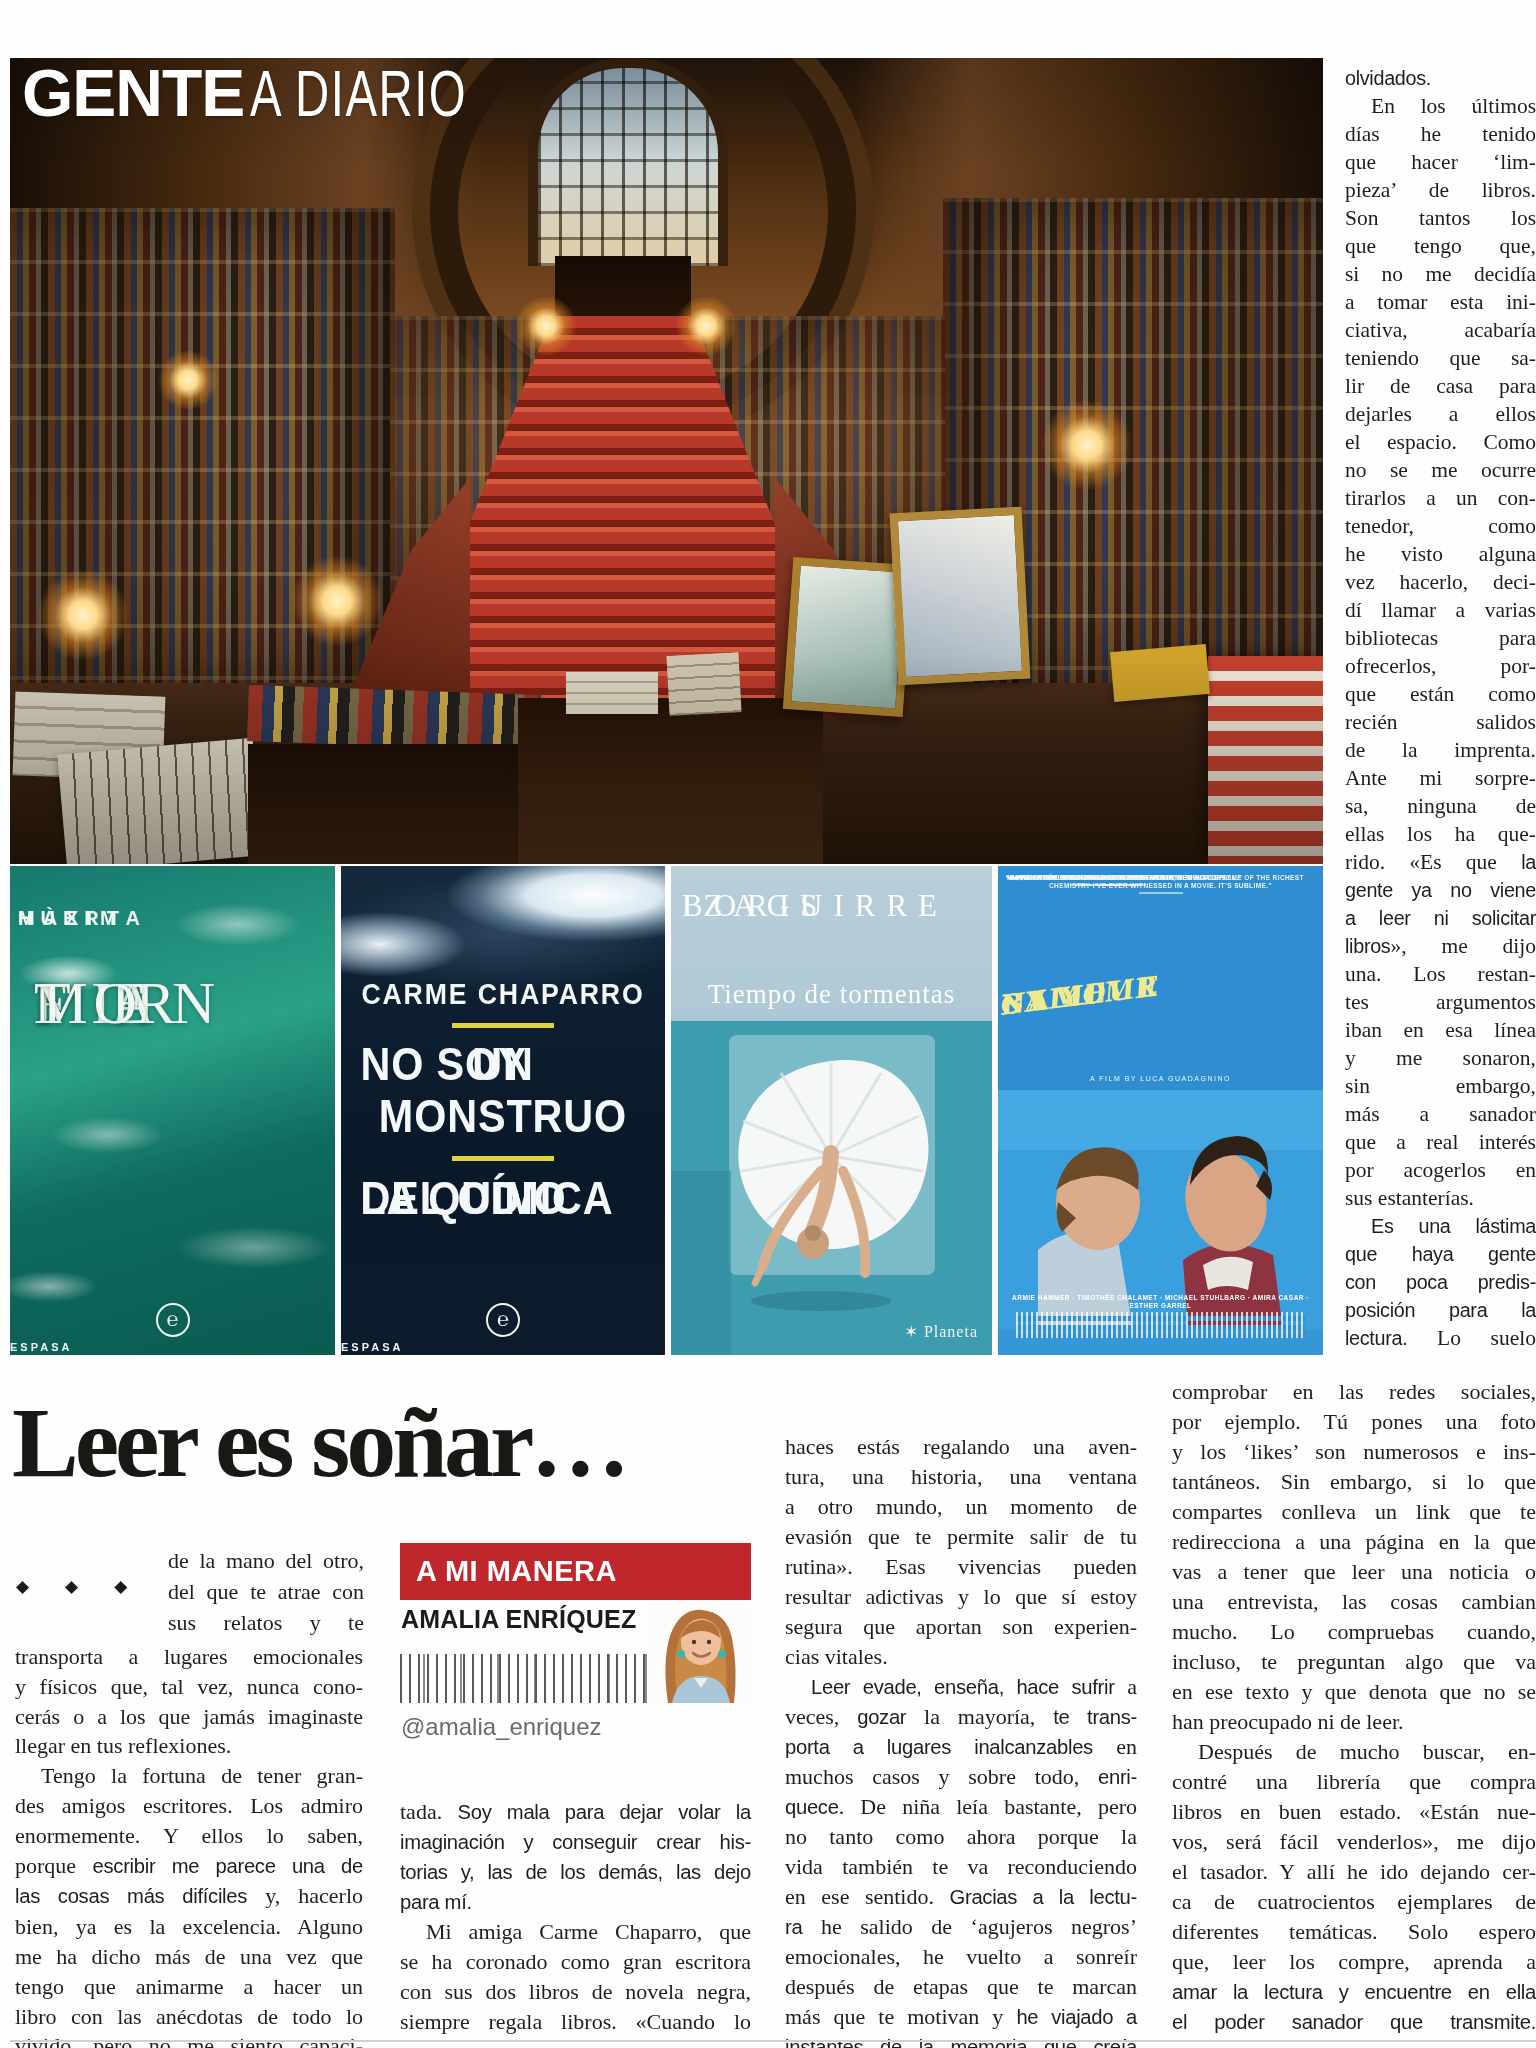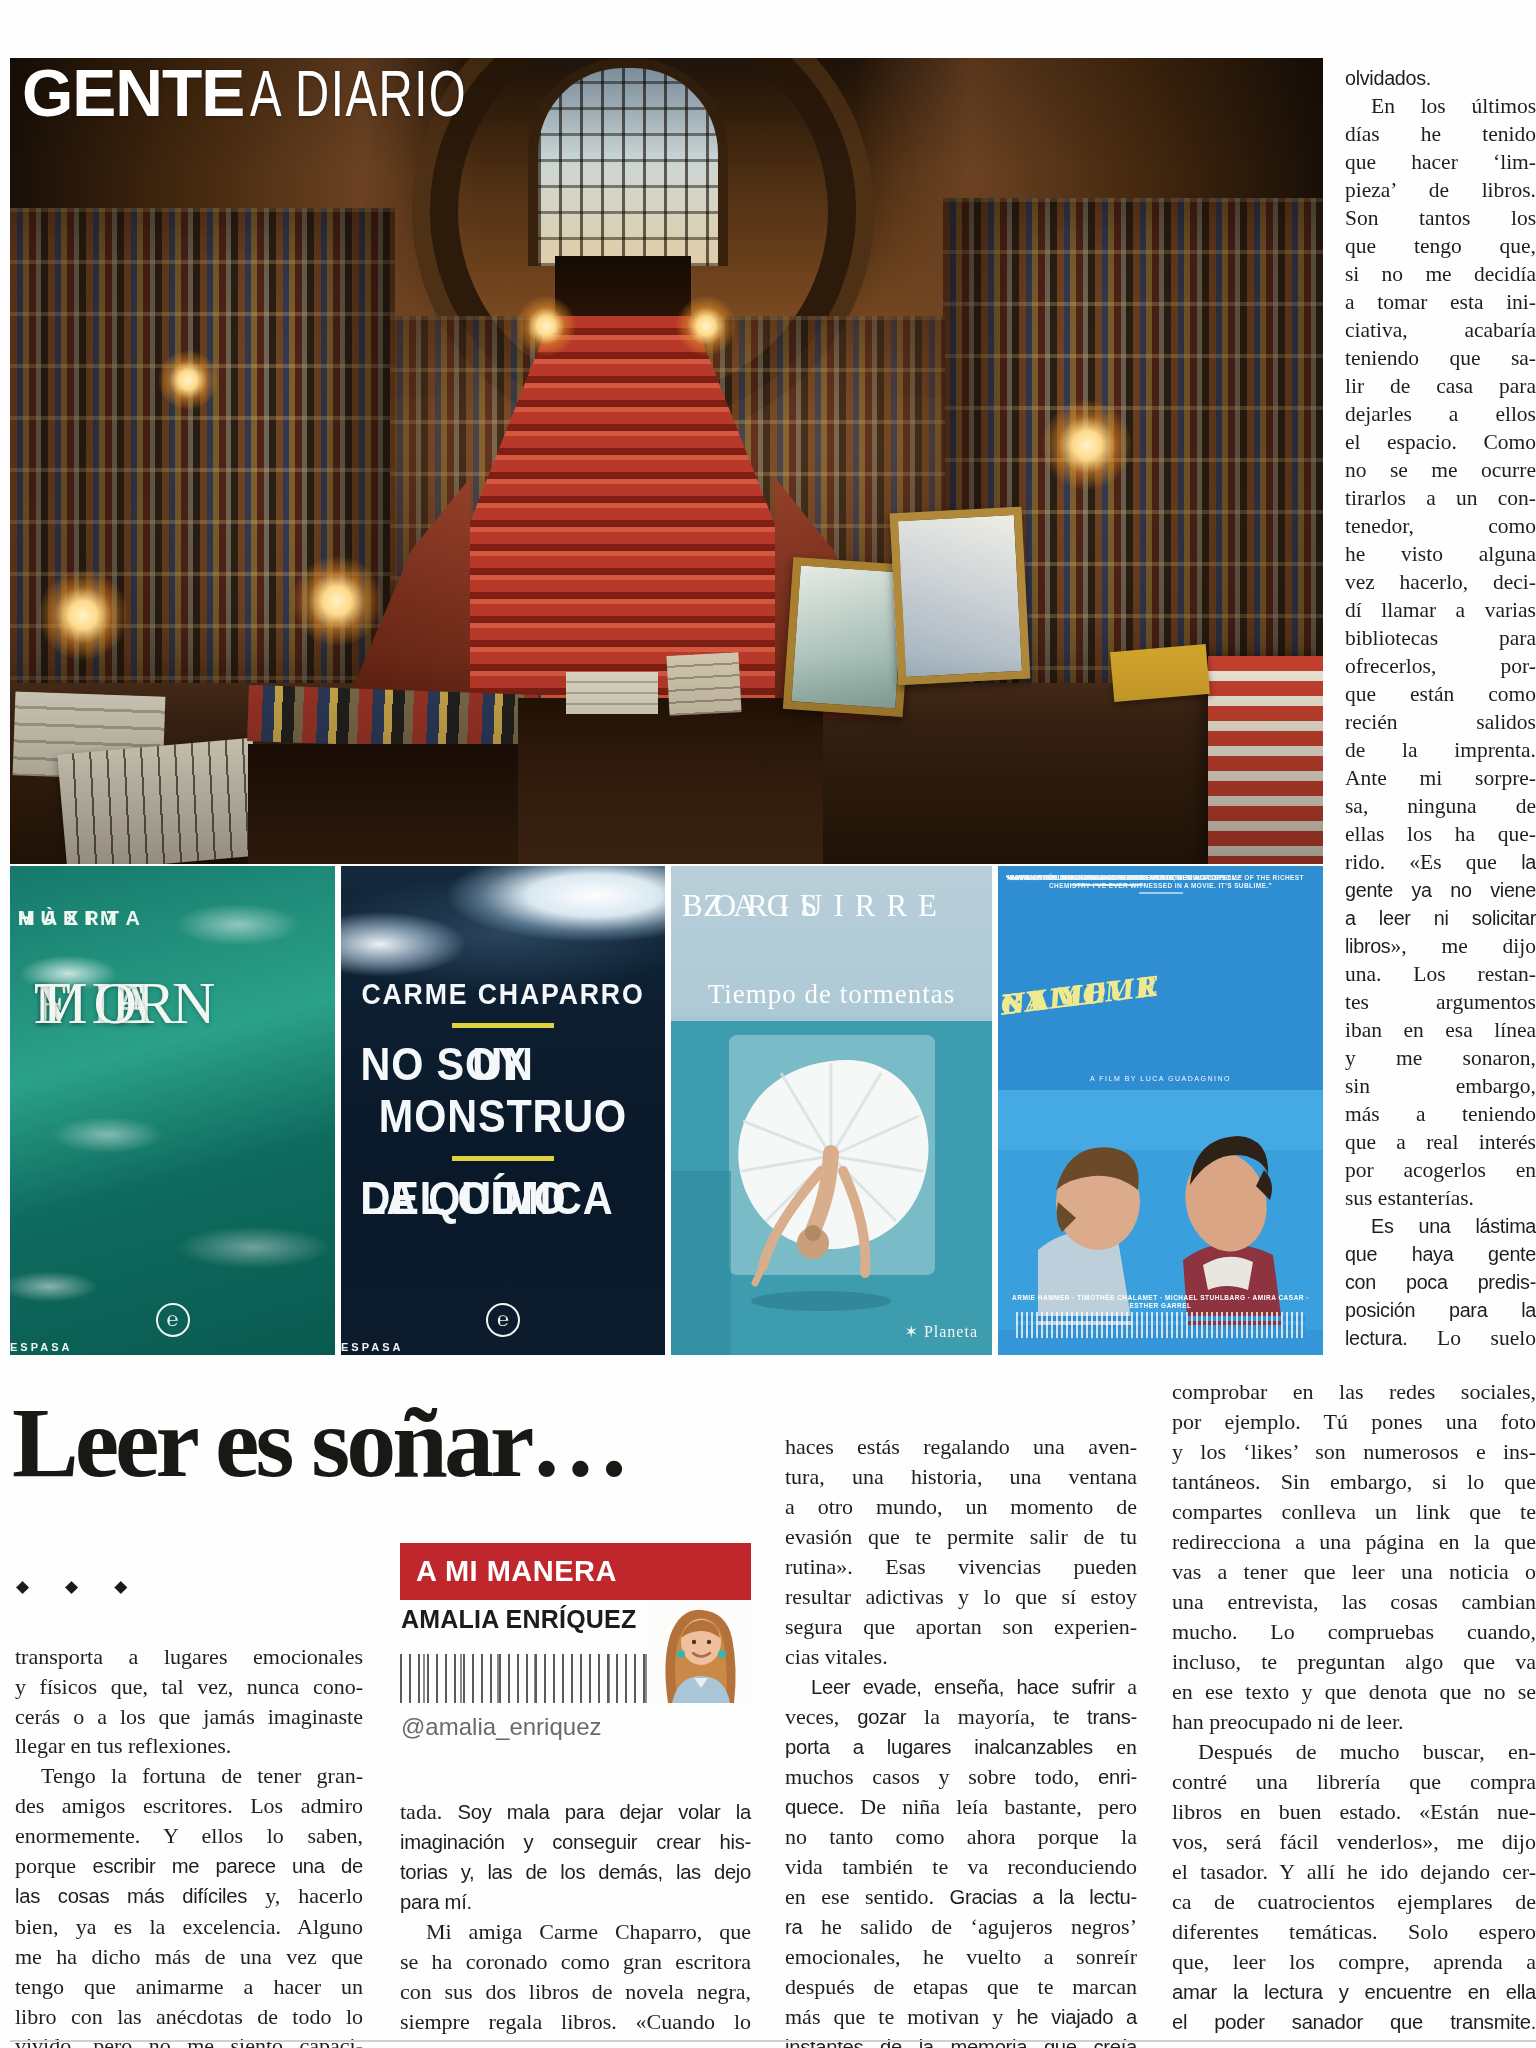--- a/index.html
+++ b/index.html
@@ -187,21 +187,21 @@
       <div class="ln">ellas los ha que-</div>
       <div class="ln">rido. «Es que <b>la</b></div>
       <div class="ln"><b>gente ya no viene</b></div>
       <div class="ln"><b>a leer ni solicitar</b></div>
       <div class="ln"><b>libros</b>», me dijo</div>
       <div class="ln">una. Los restan-</div>
       <div class="ln">tes argumentos</div>
       <div class="ln">iban en esa línea</div>
       <div class="ln">y me sonaron,</div>
       <div class="ln">sin embargo,</div>
-      <div class="ln">más a teniendo</div>
+      <div class="ln">más a sanador</div>
       <div class="ln">que a real interés</div>
       <div class="ln">por acogerlos en</div>
       <div class="ln end">sus estanterías.</div>
       <div class="ln ind"><b>Es una lástima</b></div>
       <div class="ln"><b>que haya gente</b></div>
       <div class="ln"><b>con poca predis-</b></div>
       <div class="ln"><b>posición para la</b></div>
       <div class="ln"><b>lectura.</b> Lo suelo</div>
     </div>
 
@@ -333,20 +333,25 @@
       <circle cx="61" cy="40" r="2.2" fill="#4a3424"></circle>
       <path d="M45 51 Q53 58 62 51" stroke="#a86a50" stroke-width="2.5" fill="none" stroke-linecap="round"></path>
       <circle cx="33" cy="52" r="4" fill="#3ab5ad"></circle>
       <circle cx="74" cy="52" r="4" fill="#3ab5ad"></circle>
       <path d="M24 101 Q30 74 53 74 Q77 74 82 101 Z" fill="#a9c6d9"></path>
       <path d="M46 76 L53 86 L60 76" fill="#e8eef2"></path>
     </svg>
   </div>
   <div id="handle">@amalia_enriquez</div>
 
+  <div id="col1-intro" class="txtcol">
+      <div class="ln">de la mano del otro,</div>
+      <div class="ln">del que te atrae con</div>
+      <div class="ln">sus relatos y te</div>
+    </div>
   <div id="col1" class="txtcol">
       <div class="ln">transporta a lugares emocionales</div>
       <div class="ln">y físicos que, tal vez, nunca cono-</div>
       <div class="ln">cerás o a los que jamás imaginaste</div>
       <div class="ln end">llegar en tus reflexiones.</div>
       <div class="ln ind">Tengo la fortuna de tener gran-</div>
       <div class="ln">des amigos escritores. Los admiro</div>
       <div class="ln">enormemente. Y ellos lo saben,</div>
       <div class="ln">porque <b>escribir me parece una de</b></div>
       <div class="ln"><b>las cosas más difíciles</b> y, hacerlo</div>

